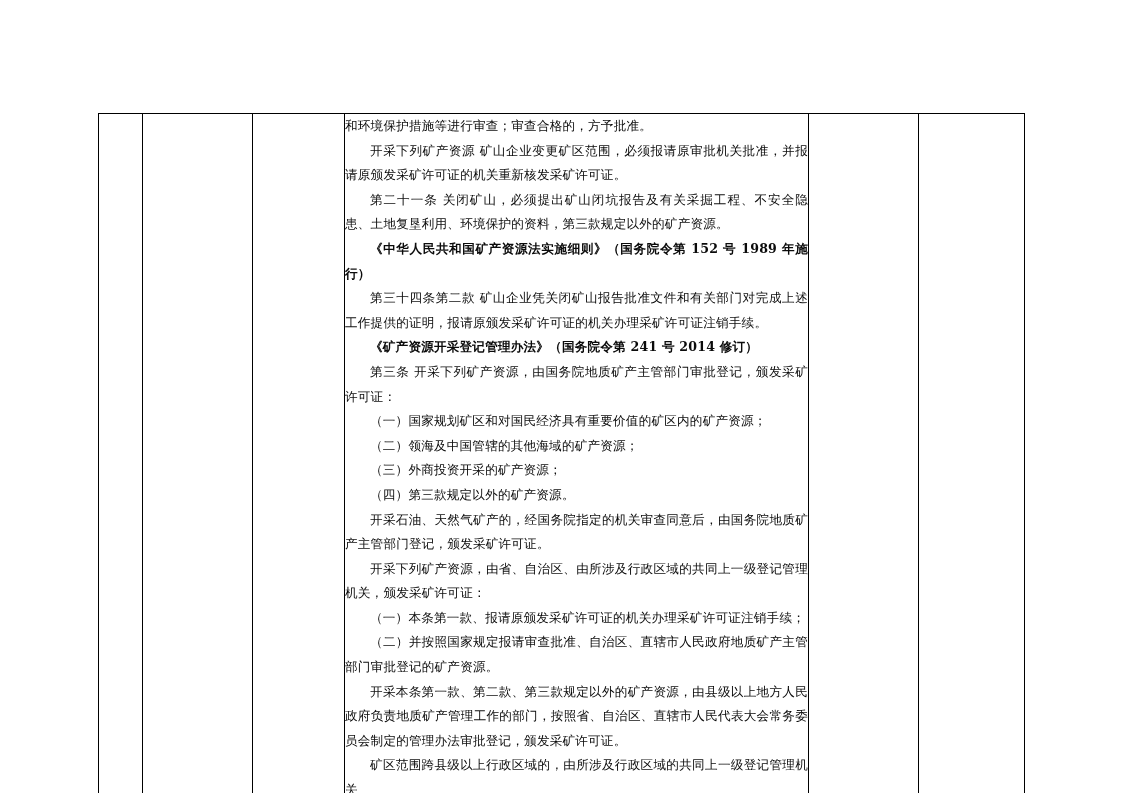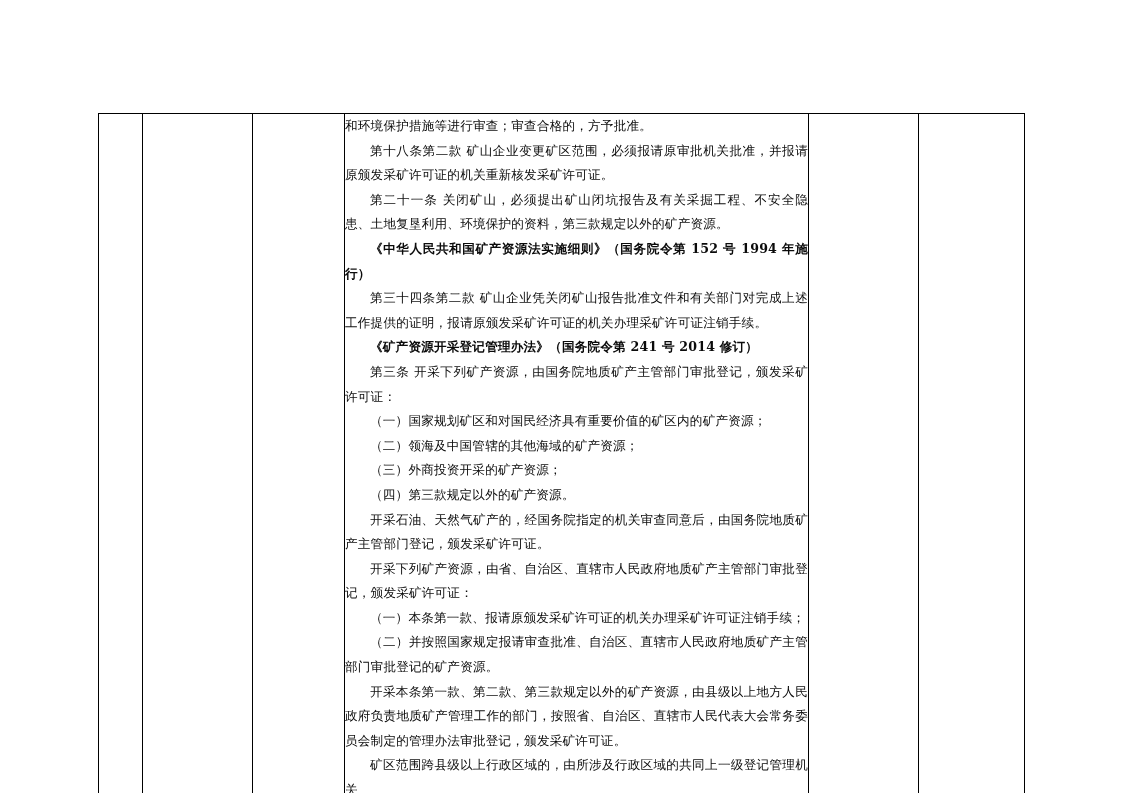--- a/index.html
+++ b/index.html
@@ -92,32 +92,32 @@
         <col class="col-e">
         <col class="col-f">
       </colgroup>
       <tbody>
         <tr>
           <td class="cell-empty"></td>
           <td class="cell-empty"></td>
           <td class="cell-empty"></td>
           <td class="content-cell">
             <p class="noindent">和环境保护措施等进行审查；审查合格的，方予批准。</p>
-            <p class="indent">第十八条第二款 矿山企业变更矿区范围，必须报请原审批机关批准，并报请原颁发采矿许可证的机关重新核发采矿许可证。</p>
+            <p class="indent">开采下列矿产资源 矿山企业变更矿区范围，必须报请原审批机关批准，并报请原颁发采矿许可证的机关重新核发采矿许可证。</p>
             <p class="indent">第二十一条 关闭矿山，必须提出矿山闭坑报告及有关采掘工程、不安全隐患、土地复垦利用、环境保护的资料，第三款规定以外的矿产资源。</p>
-            <p class="law-title">《中华人民共和国矿产资源法实施细则》（国务院令第 152 号 1994 年施行）</p>
+            <p class="law-title">《中华人民共和国矿产资源法实施细则》（国务院令第 152 号 1989 年施行）</p>
             <p class="indent">第三十四条第二款 矿山企业凭关闭矿山报告批准文件和有关部门对完成上述工作提供的证明，报请原颁发采矿许可证的机关办理采矿许可证注销手续。</p>
             <p class="law-title">《矿产资源开采登记管理办法》（国务院令第 241 号 2014 修订）</p>
             <p class="indent">第三条 开采下列矿产资源，由国务院地质矿产主管部门审批登记，颁发采矿许可证：</p>
             <p class="indent">（一）国家规划矿区和对国民经济具有重要价值的矿区内的矿产资源；</p>
             <p class="indent">（二）领海及中国管辖的其他海域的矿产资源；</p>
             <p class="indent">（三）外商投资开采的矿产资源；</p>
             <p class="indent">（四）第三款规定以外的矿产资源。</p>
             <p class="indent">开采石油、天然气矿产的，经国务院指定的机关审查同意后，由国务院地质矿产主管部门登记，颁发采矿许可证。</p>
-            <p class="indent">开采下列矿产资源，由省、自治区、直辖市人民政府地质矿产主管部门审批登记，颁发采矿许可证：</p>
+            <p class="indent">开采下列矿产资源，由省、自治区、由所涉及行政区域的共同上一级登记管理机关，颁发采矿许可证：</p>
             <p class="indent">（一）本条第一款、报请原颁发采矿许可证的机关办理采矿许可证注销手续；</p>
             <p class="indent">（二）并按照国家规定报请审查批准、自治区、直辖市人民政府地质矿产主管部门审批登记的矿产资源。</p>
             <p class="indent">开采本条第一款、第二款、第三款规定以外的矿产资源，由县级以上地方人民政府负责地质矿产管理工作的部门，按照省、自治区、直辖市人民代表大会常务委员会制定的管理办法审批登记，颁发采矿许可证。</p>
             <p class="indent">矿区范围跨县级以上行政区域的，由所涉及行政区域的共同上一级登记管理机关</p>
           </td>
           <td class="cell-empty"></td>
           <td class="cell-empty"></td>
         </tr>
       </tbody>
     </table>

